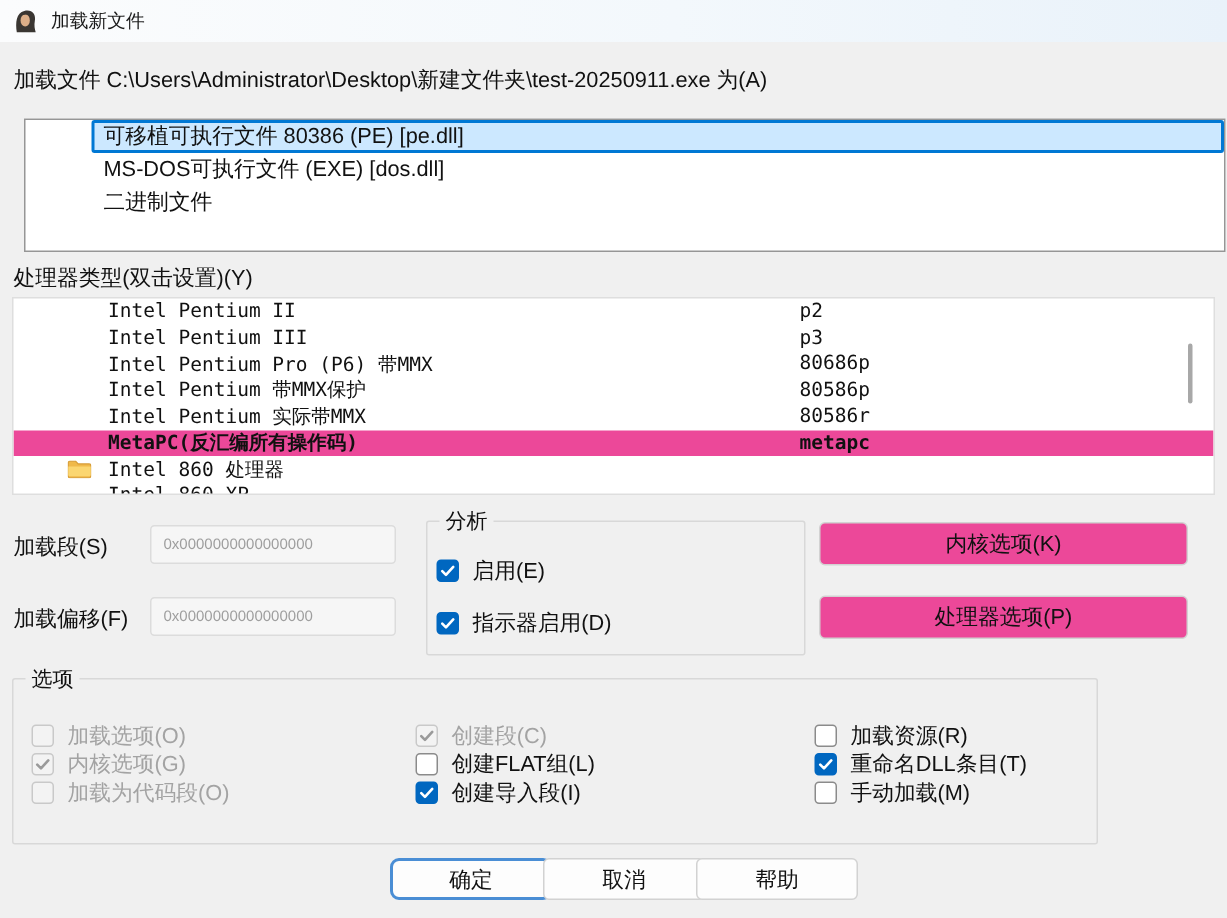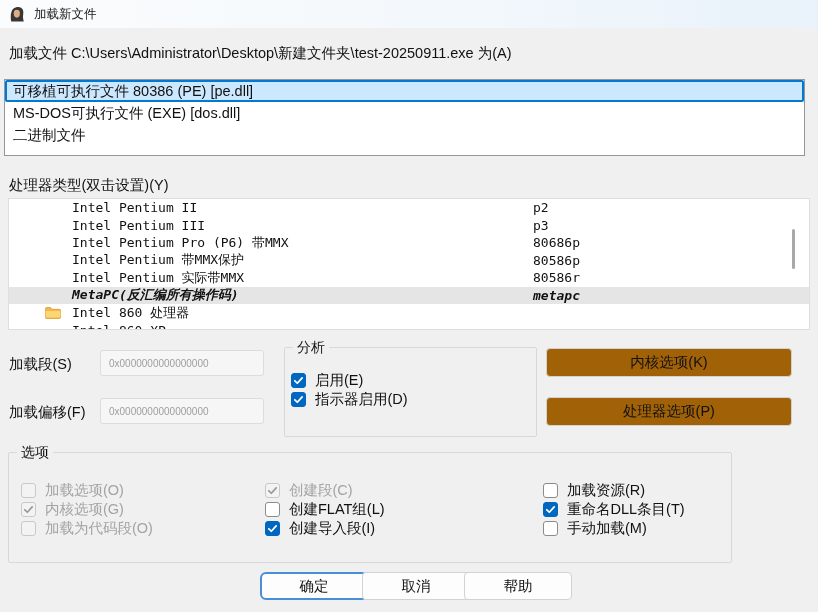--- a/index.html
+++ b/index.html
@@ -6,33 +6,33 @@
   body{width:818px;height:612px;background:#f0f0f0;font-family:"Liberation Sans",sans-serif;-webkit-font-smoothing:antialiased;}
   .dialog{position:relative;width:818px;height:612px;background:#f0f0f0;overflow:hidden;}
 
   .titlebar{position:absolute;top:0;left:0;width:818px;height:28px;
     background:linear-gradient(90deg,#fbfcfd 0%,#f3f8fc 55%,#e9f2fa 100%);
     display:flex;align-items:center;gap:8px;padding-left:8px;box-sizing:border-box;}
   .title{font-size:12.5px;color:#1a1a1a;}
 
   .path-label{position:absolute;left:9px;top:44px;font-size:14.5px;color:#111;white-space:nowrap;}
 
-  .ft-list{position:absolute;left:4px;top:79px;width:801px;height:77px;background:#fff;
-    border:1px solid #969696;box-sizing:border-box;overflow:hidden;}
+  .ft-list{position:absolute;left:16px;top:79px;width:801px;height:89px;background:#fff;
+    border:1px solid #969696;box-sizing:border-box;overflow:hidden;padding-left:44px;}
   .ft-row{height:22px;line-height:22px;font-size:14.5px;padding-left:8px;color:#111;white-space:nowrap;}
   .ft-row.selected{background:#cce8ff;border:2px solid #0078d4;border-radius:2px;
     box-sizing:border-box;line-height:18px;padding-left:6px;}
 
   .proc-label{position:absolute;left:9px;top:176px;font-size:14.5px;color:#111;}
 
   .proc-list{position:absolute;left:8px;top:198px;width:802px;height:132px;background:#fff;
     border:1px solid #dedede;box-sizing:border-box;overflow:hidden;
     font-family:"DejaVu Sans Mono","Liberation Mono",monospace;font-size:13px;color:#111;}
   .proc-row{position:relative;height:17.5px;display:flex;align-items:center;white-space:nowrap;}
-  .proc-row.hl{background:#e5e5e5;font-weight:bold;font-style:italic;}
+  .proc-row.hl{background:#ec4899;font-weight:bold;}
   .proc-name{position:absolute;left:63px;text-align:right;}
   .proc-id{position:absolute;left:524px;}
   .folder{position:absolute;left:36px;top:2px;width:16px;height:13px;line-height:0;}
   .scroll-thumb{position:absolute;right:14px;top:30px;width:3px;height:40px;background:#a8a8a8;border-radius:2px;}
 
   .fld-label{position:absolute;font-size:14.5px;color:#111;}
   .fld-input{position:absolute;left:100px;width:164px;height:26px;background:#f6f6f6;
     border:1px solid #dcdcdc;border-radius:3px;color:#9e9e9e;font-size:10px;
     padding:0 0 0 8px;box-sizing:border-box;font-family:"Liberation Sans",sans-serif;outline:none;}
 
@@ -40,26 +40,26 @@
   .group-title{position:absolute;top:-9px;left:8px;background:#f0f0f0;padding:0 4px;font-size:14px;color:#111;}
 
   .cbrow{display:flex;align-items:center;gap:9px;font-size:14.5px;color:#111;white-space:nowrap;}
   .cbrow.disabled{color:#a3a3a3;}
   .cb{width:15px;height:15px;border:1px solid #8b8b8b;border-radius:3px;background:#fff;
     display:flex;align-items:center;justify-content:center;box-sizing:border-box;flex:none;line-height:0;}
   .cb.checked{background:#0067c0;border-color:#0067c0;color:#fff;}
   .cb.disabled{border-color:#c9c9c9;background:#f3f3f3;}
   .cb.checked.disabled{background:#f3f3f3;border-color:#c9c9c9;color:#9a9a9a;}
 
-  .ana-col{position:absolute;left:6px;top:23px;display:flex;flex-direction:column;justify-content:flex-end;}
+  .ana-col{position:absolute;left:6px;top:23px;display:flex;flex-direction:column;gap:16px;justify-content:flex-end;}
   .opt-col{position:absolute;top:28px;display:flex;flex-direction:column;}
-  #optCol0{left:12px;} #optCol1{left:256px;justify-content:flex-end;} #optCol2{left:534px;}
+  #optCol0{left:12px;} #optCol1{left:268px;justify-content:flex-end;} #optCol2{left:534px;}
 
   button{font-family:"Liberation Sans",sans-serif;cursor:default;}
-  .side-btn{position:absolute;left:546px;width:246px;height:29px;background:#a16207;
+  .side-btn{position:absolute;left:546px;width:246px;height:29px;background:#ec4899;
     border:1px solid #d2d2d2;border-radius:4px;font-size:14.5px;color:#111;}
   #btnKernel{top:348px;} #btnProcOpt{top:397px;}
 
   .footer-btn{position:absolute;top:572px;height:28px;width:108px;background:#fdfdfd;
     border:1px solid #d2d2d2;border-radius:4px;font-size:14.5px;color:#111;box-sizing:border-box;}
   #btnOk{left:260px;border:2px solid #4a8ed5;border-radius:6px;}
   #btnCancel{left:362px;} #btnHelp{left:464px;}
 </style>
 </head>
 <body>

